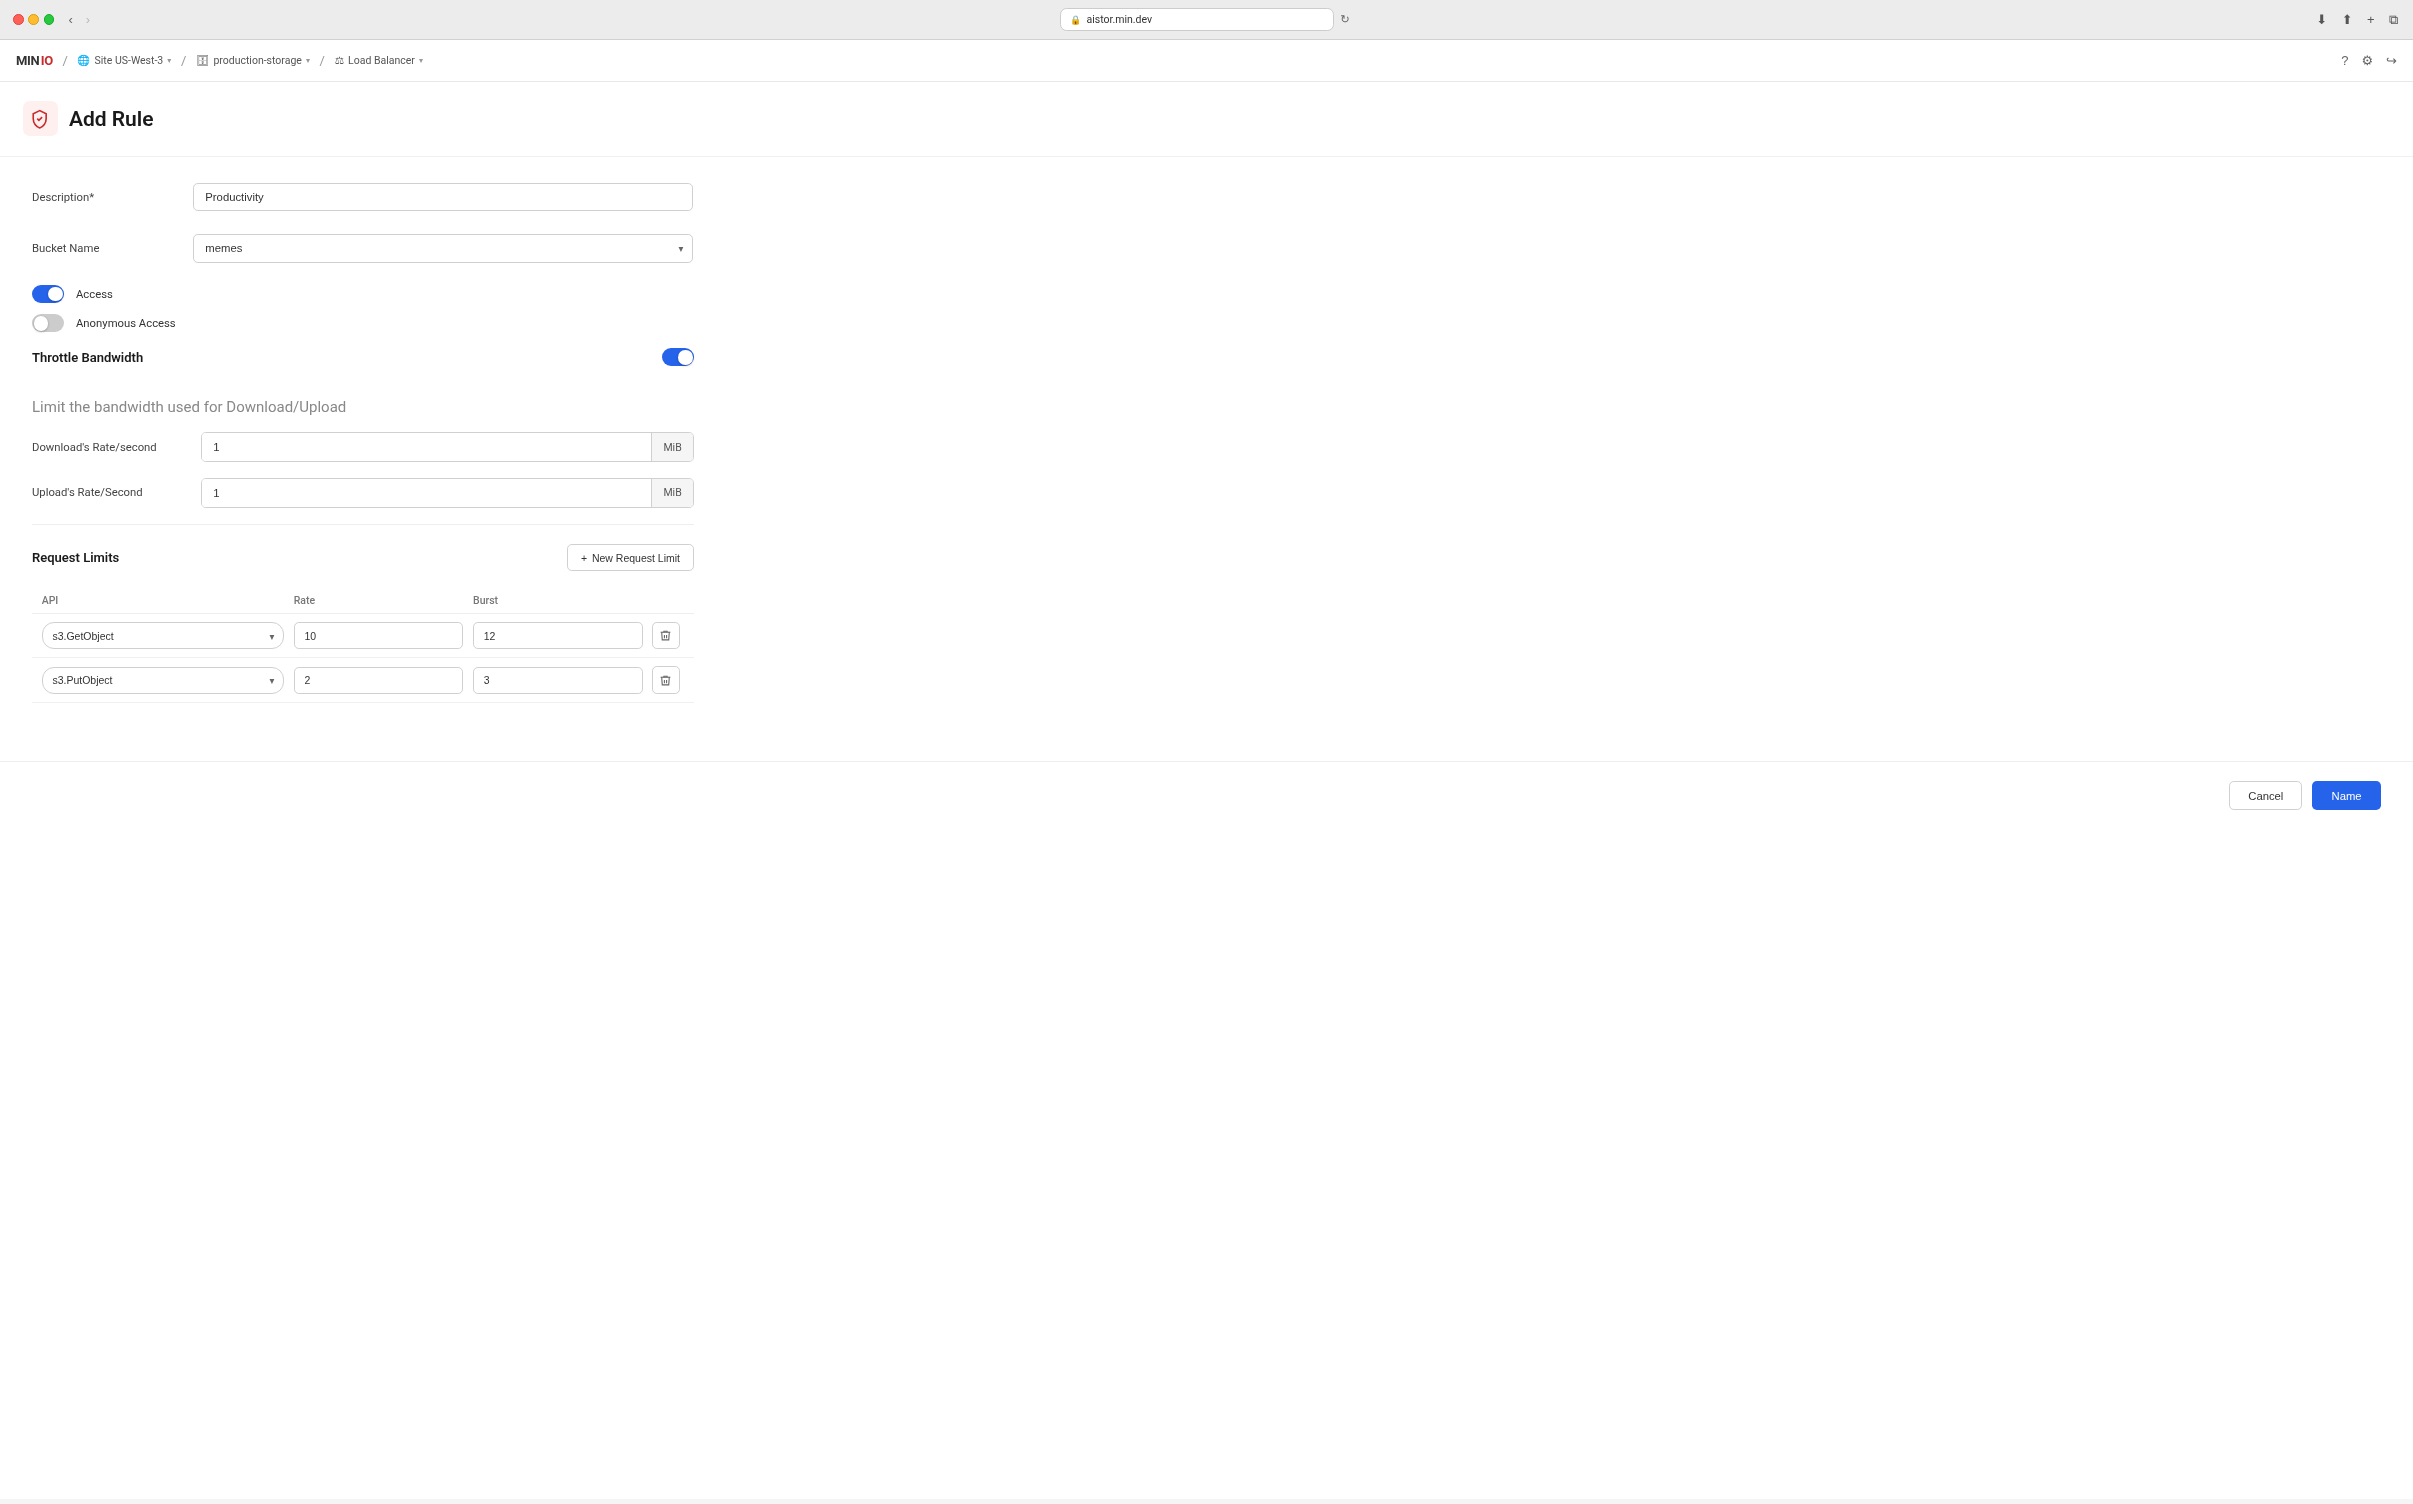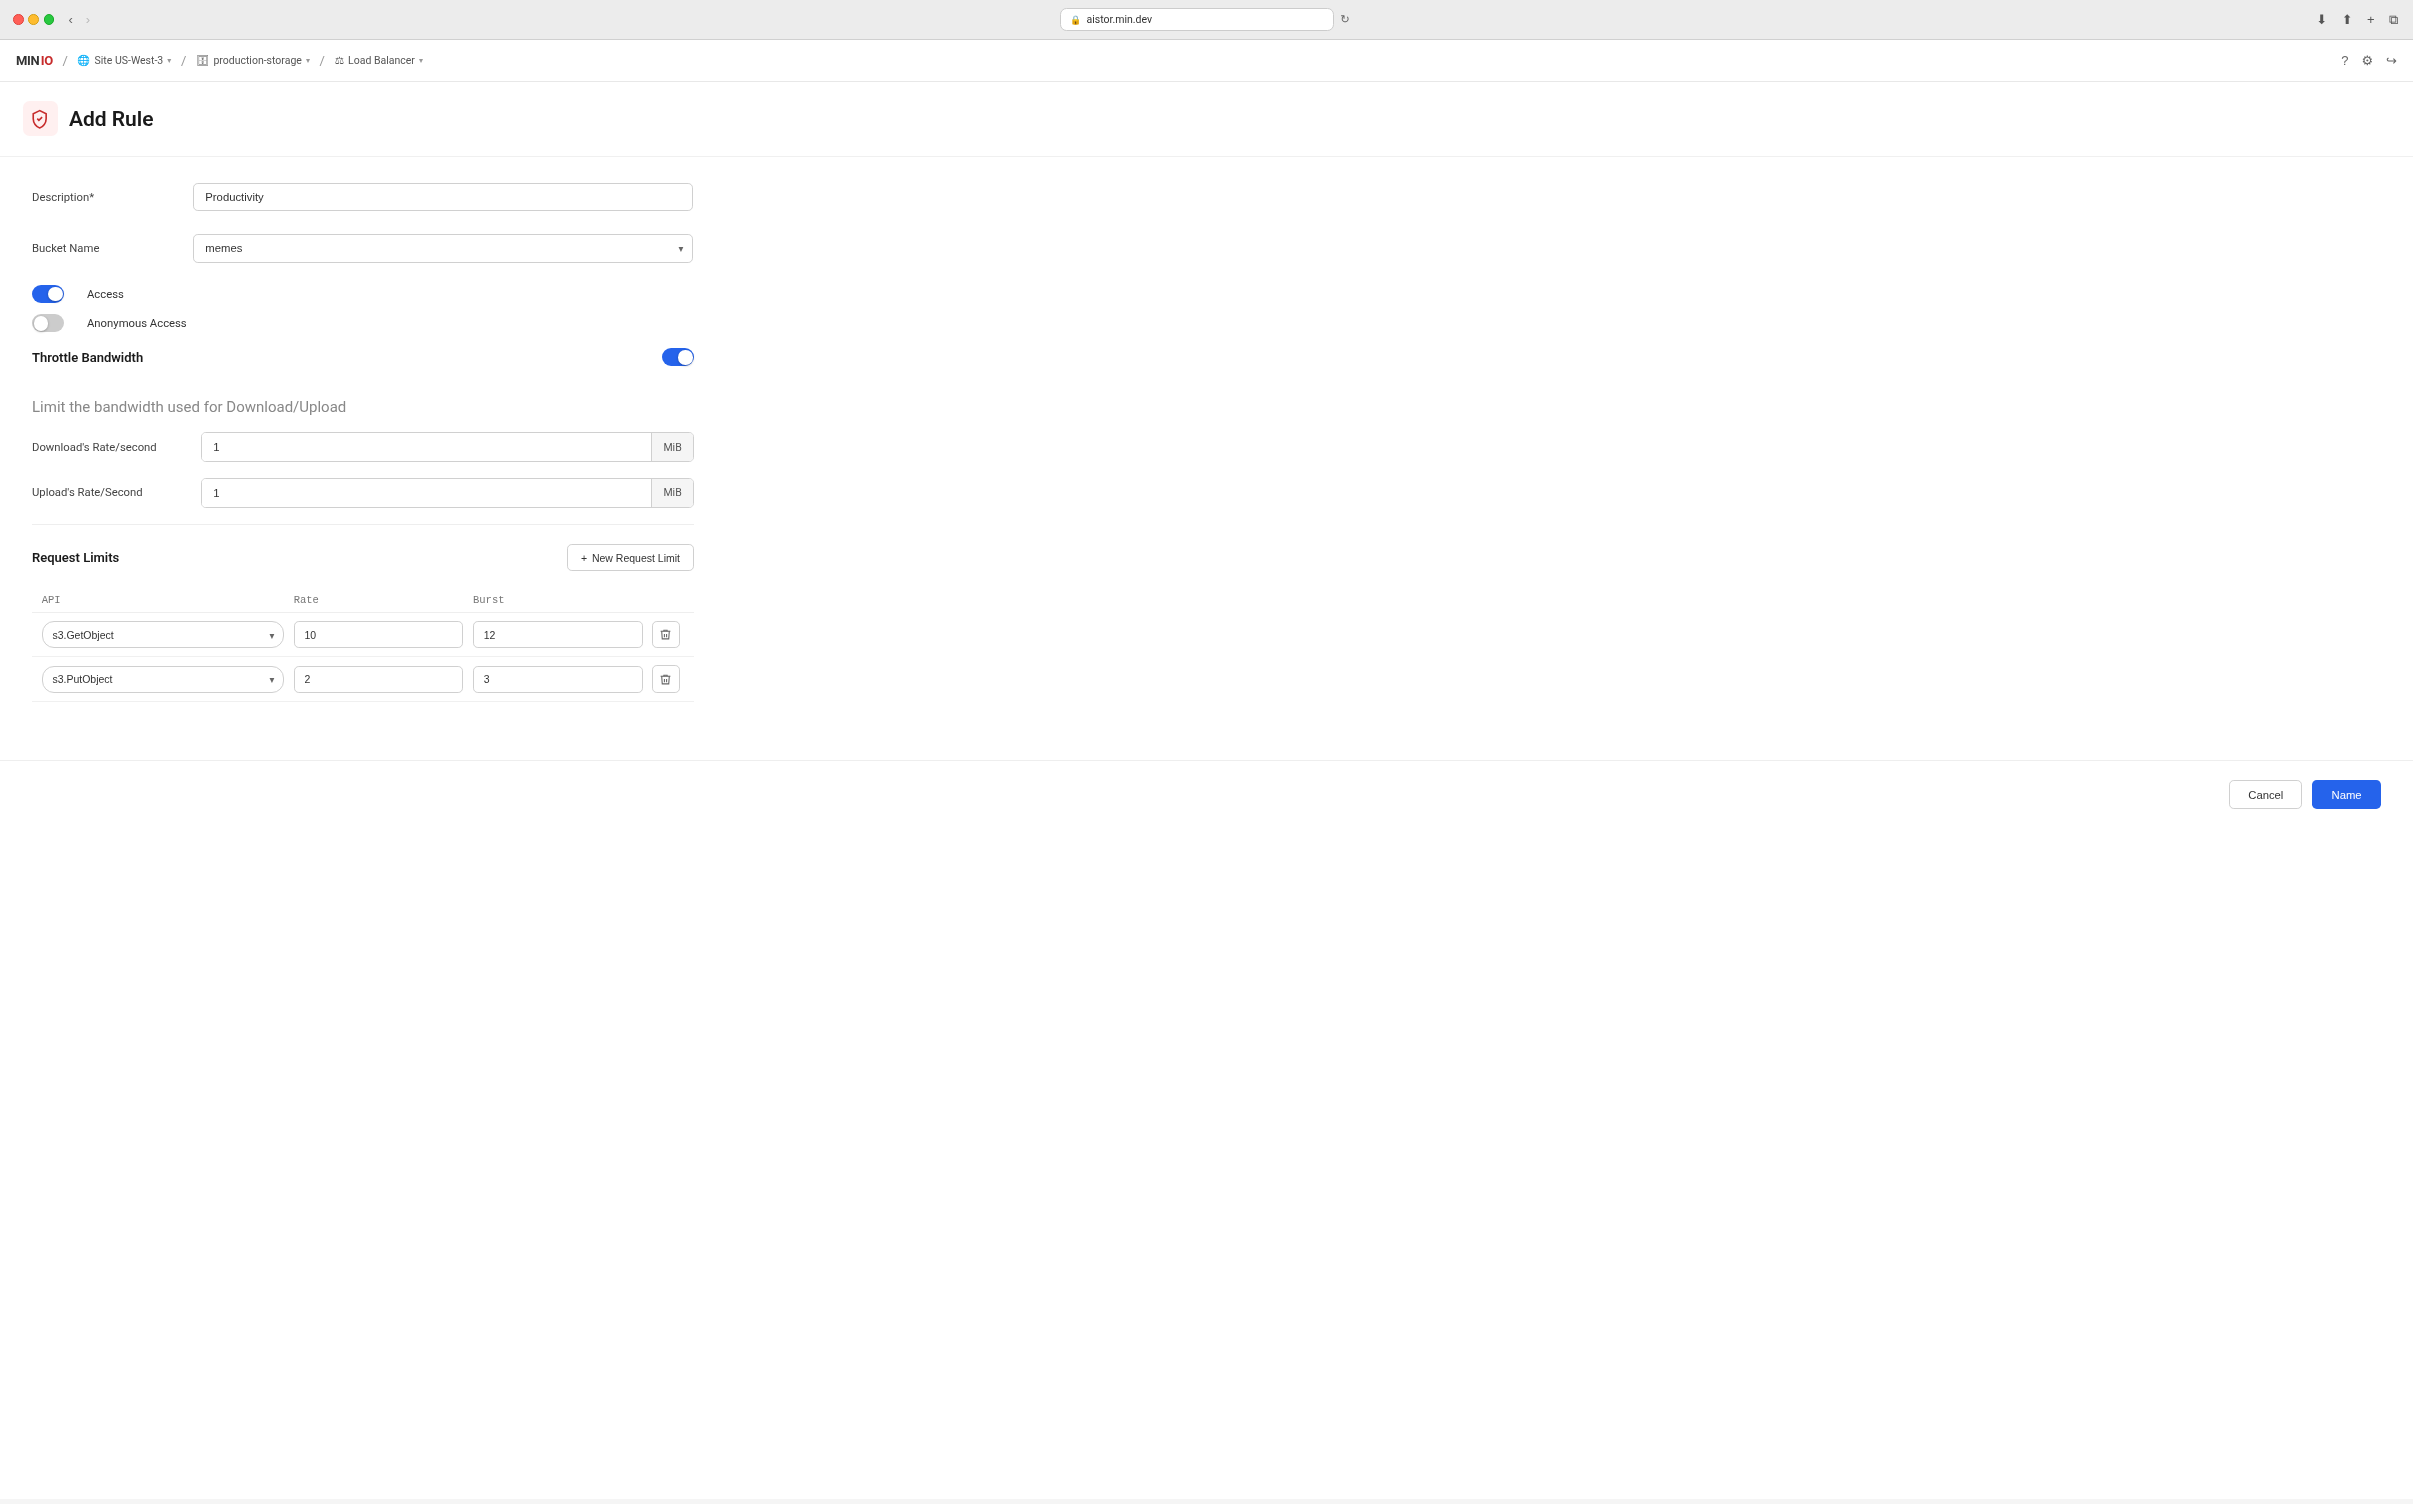--- a/index.html
+++ b/index.html
@@ -239,21 +239,21 @@
     .toggles-row {
       padding-left: 0;
       margin-bottom: 16px;
       display: flex;
       flex-direction: column;
       gap: 11.3px;
     }
     .toggle-item {
       display: flex;
       align-items: center;
-      gap: 23px;
+      gap: 12px;
     }
     .toggle-switch {
       width: 32px;
       height: 18px;
       border-radius: 9px;
       cursor: pointer;
       position: relative;
       border: none;
       outline: none;
       transition: background 0.2s;
@@ -359,21 +359,20 @@
 
     .table-header {
       display: grid;
       grid-template-columns: 1fr 0.7fr 0.7fr 32px;
       gap: 9.7px;
       padding: 6.5px 9.7px;
       font-size: 10.5px;
       color: #777;
       font-weight: 500;
       border-bottom: 0.8px solid #eee;
-      font-family: Liberation Mono, monospace;
     }
     .table-row {
       display: grid;
       grid-template-columns: 1fr 0.7fr 0.7fr 32px;
       gap: 9.7px;
       padding: 8px 9.7px;
       align-items: center;
       border-bottom: 0.8px solid #f0f0f0;
     }
 

